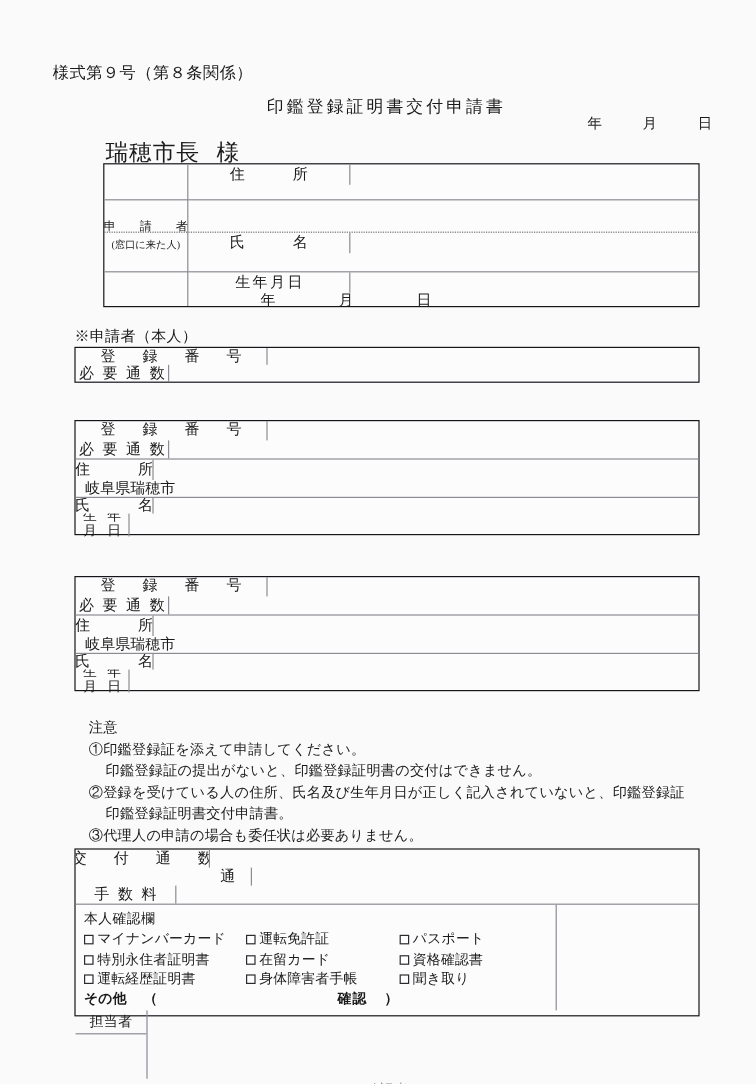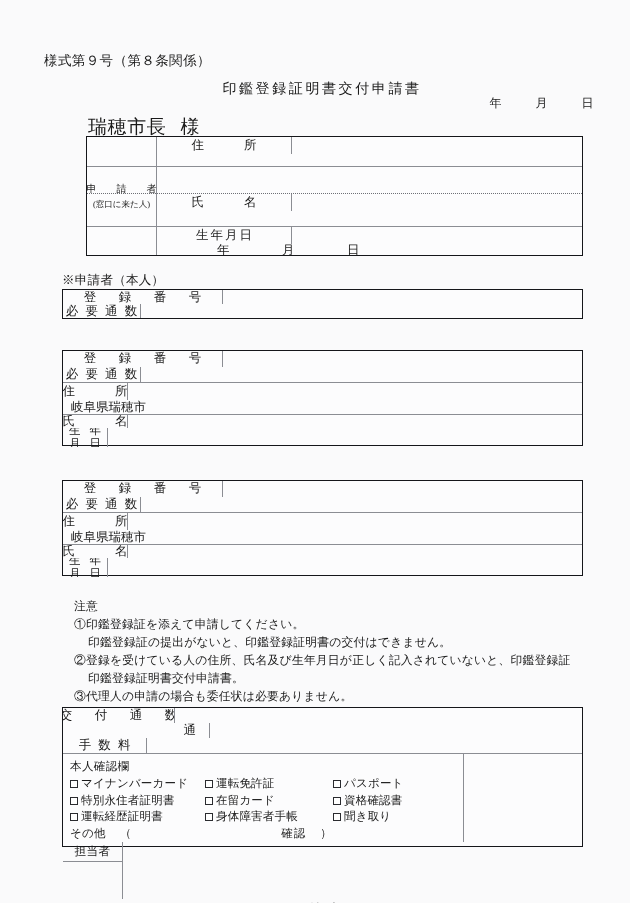--- a/index.html
+++ b/index.html
@@ -236,20 +236,21 @@
     vertical-align: -1px;
     box-sizing: border-box;
     background: #fff;
   }
   .other-row {
     display: flex;
     align-items: flex-end;
     white-space: nowrap;
     letter-spacing: 0.2px;
     margin-top: 1px;
+    font-weight: bold;
   }
   .other-row .paren-open { margin-left: 14px; }
   .other-row .kakunin { margin-left: 150px; letter-spacing: 1px; }
   .other-row .paren-close { margin-left: 14px; }
 
   .staff-col {
     box-sizing: border-box;
     border-right: 1px solid #8b8d93;
     display: flex;
     flex-direction: column;

